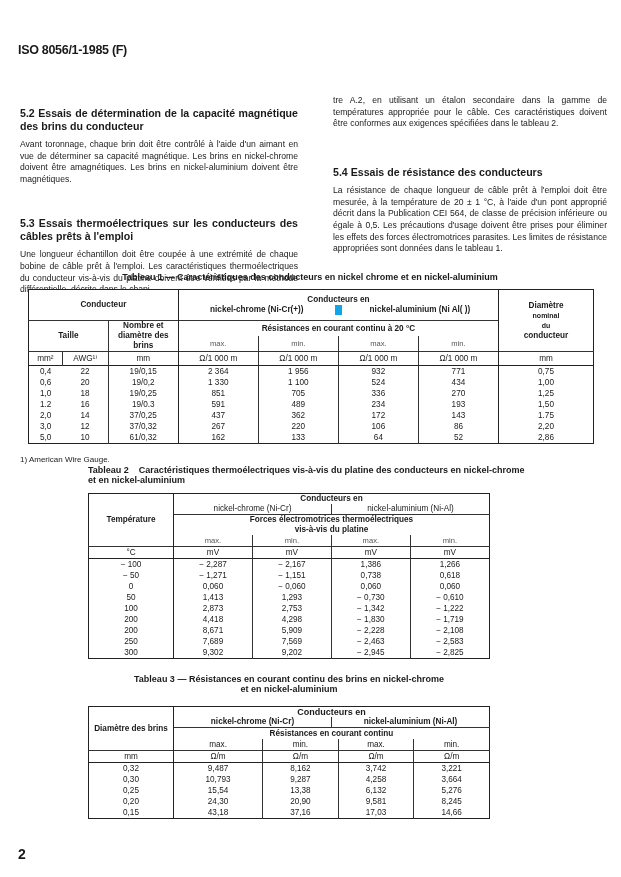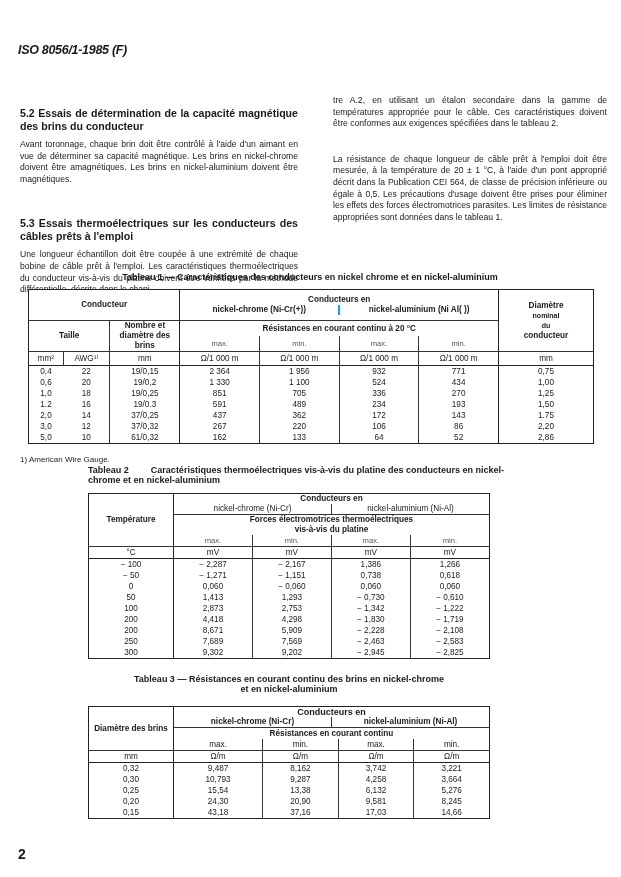--- a/index.html
+++ b/index.html
@@ -1,19 +1,19 @@
 <!DOCTYPE html>
 <html><head>
 <meta charset="utf-8">
 <style>
   html, body { margin:0; padding:0; background:#ffffff; }
   body { width:621px; height:877px; position:relative; overflow:hidden;
          font-family:"Liberation Sans", "DejaVu Sans", sans-serif; color:#1a1a1a; }
   .abs { position:absolute; }
-  .doc-header { left:18px; top:43px; font-size:12.5px; font-weight:bold; letter-spacing:-0.3px;font-style:italic; }
+  .doc-header { left:18px; top:43px; font-size:12.5px; font-weight:bold; letter-spacing:-0.3px; }
   .page-no { left:18px; top:846px; font-size:14px; font-weight:bold; }
   .col { position:absolute; font-size:8.6px; line-height:11.6px; text-align:justify; }
   .col-left { left:20px; top:95px; width:278px; }
   .col-right { left:333px; top:95px; width:274px; }
   .sec-title { font-weight:bold; font-size:10.6px; line-height:12.5px; margin:12px 0 7px 0; }
   .para { margin:0 0 10px 0; }
   .sec-gap { height:10px; }
   .tcaption { position:absolute; font-weight:bold; font-size:9px; text-align:center; }
   table { border-collapse:collapse; font-size:8.2px; position:absolute; background:#fff; }
   td { text-align:center; padding:0 2px; height:11px; line-height:10px; }
@@ -35,33 +35,34 @@
   <div class="sec-title">5.2  Essais de détermination de la capacité magnétique des brins du conducteur</div>
   <div class="para">Avant toronnage, chaque brin doit être contrôlé à l'aide d'un aimant en vue de déterminer sa capacité magnétique. Les brins en nickel-chrome doivent être amagnétiques. Les brins en nickel-aluminium doivent être magnétiques.</div>
   <div class="sec-gap"></div>
   <div class="sec-title">5.3  Essais thermoélectriques sur les conducteurs des câbles prêts à l'emploi</div>
   <div class="para">Une longueur échantillon doit être coupée à une extrémité de chaque bobine de câble prêt à l'emploi. Les caractéristiques thermoélectriques du conducteur vis-à-vis du platine doivent être vérifiées par la méthode différentielle, décrite dans le chapi-</div>
 </div>
 
 <div class="col col-right">
   <div class="para">tre A.2, en utilisant un étalon secondaire dans la gamme de températures appropriée pour le câble. Ces caractéristiques doivent être conformes aux exigences spécifiées dans le tableau 2.</div>
   <div style="height:14px"></div>
+  <div class="sec-title">5.4  Essais de résistance des conducteurs</div>
   <div class="para">La résistance de chaque longueur de câble prêt à l'emploi doit être mesurée, à la température de 20 ± 1 °C, à l'aide d'un pont approprié décrit dans la Publication CEI 564, de classe de précision inférieure ou égale à 0,5. Les précautions d'usage doivent être prises pour éliminer les effets des forces électromotrices parasites. Les limites de résistance appropriées sont données dans le tableau 1.</div>
 </div>
 
 <div class="tcaption" style="left:60px; top:272px; width:500px;">Tableau 1 — Caractéristiques des conducteurs en nickel chrome et en nickel-aluminium</div>
 <table class="outer" style="left:28px; top:289px; width:566px;">
   <tbody>
       <tr>
     <td colspan="3" rowspan="1" class="bold" style="height:30px">Conducteur</td>
     <td colspan="4" class="bl2" style="padding:0">
       <div class="bold">Conducteurs en</div>
       <div style="display:flex">
         <div style="flex:1" class="bold">nickel-chrome (Ni-Cr(+))</div>
-        <div style="flex:1; border-left:2px solid #0ea5e9" class="bold">nickel-aluminium (Ni Al( ))</div>
+        <div style="flex:1; border-left:7px solid #0ea5e9" class="bold">nickel-aluminium (Ni Al( ))</div>
       </div>
     </td>
     <td rowspan="3" class="bl2 bold" style="width:90px">
       <div>Diamètre</div>
       <div style="font-size:7px">nominal</div>
       <div style="font-size:7px">du</div>
       <div>conducteur</div>
     </td>
   </tr>
   <tr class="bt">
@@ -155,21 +156,21 @@
         <td class="bl">133</td>
         <td class="bl">64</td>
         <td class="bl">52</td>
         <td class="bl2">2,86</td>
       </tr>
     </tbody>
 </table>
 <div class="footnote" style="left:20px; top:455px;">1)   American Wire Gauge.</div>
 
 <div class="tcaption" style="left:88px; top:465px; width:440px; text-align:left;">
-  <span style="margin-right:22px">Tableau 2</span><span>Caractéristiques thermoélectriques vis-à-vis du platine des conducteurs en nickel-chrome et en nickel-aluminium</span>
+  <span style="margin-right:10px">Tableau 2</span><span>Caractéristiques thermoélectriques vis-à-vis du platine des conducteurs en nickel-chrome et en nickel-aluminium</span>
 </div>
 <table class="outer" style="left:88px; top:493px; width:402px;">
   <tbody>
       <tr>
     <td rowspan="3" class="bold" style="width:80px">Température</td>
     <td colspan="4" class="bl2" style="padding:0">
       <div class="bold">Conducteurs en</div>
       <div style="display:flex">
         <div style="flex:1">nickel-chrome (Ni-Cr)</div>
         <div style="flex:1; border-left:1px solid #333">nickel-aluminium (Ni-Al)</div>

